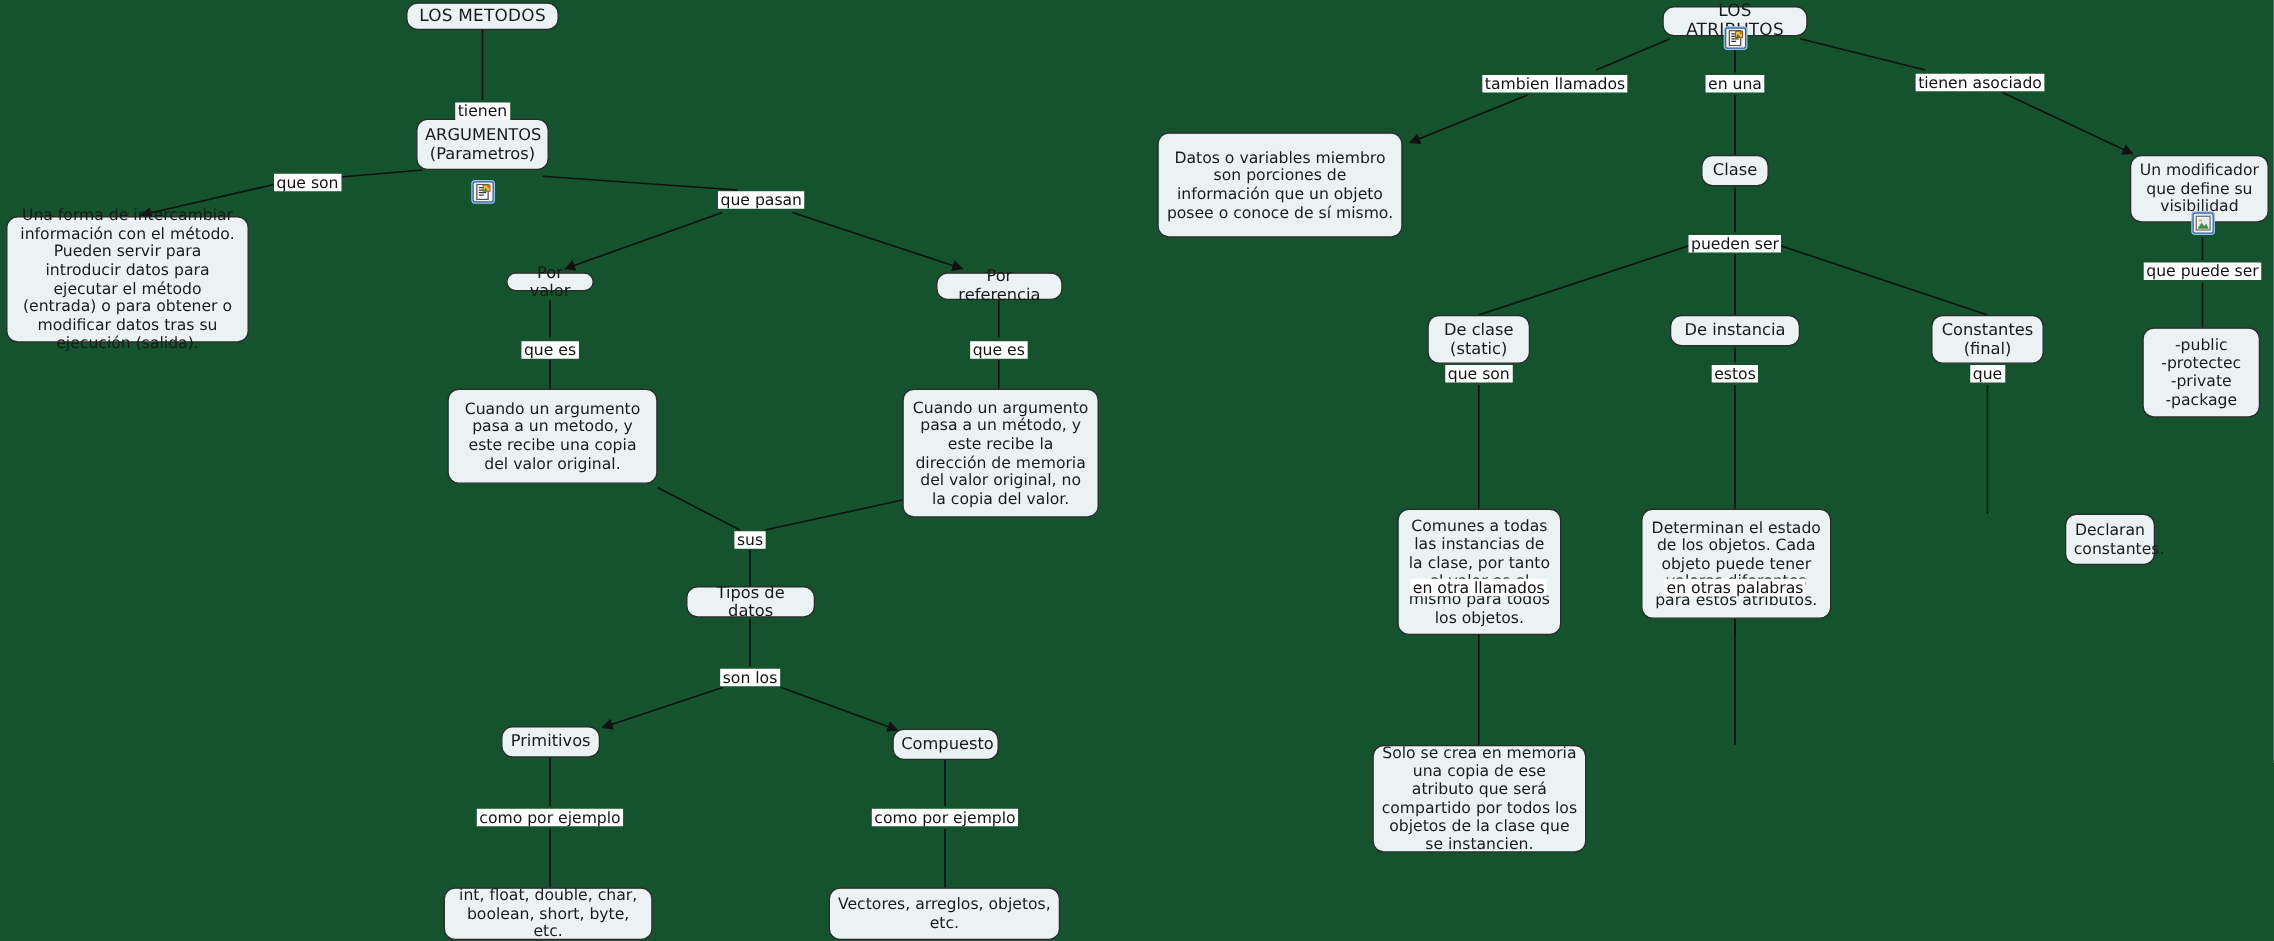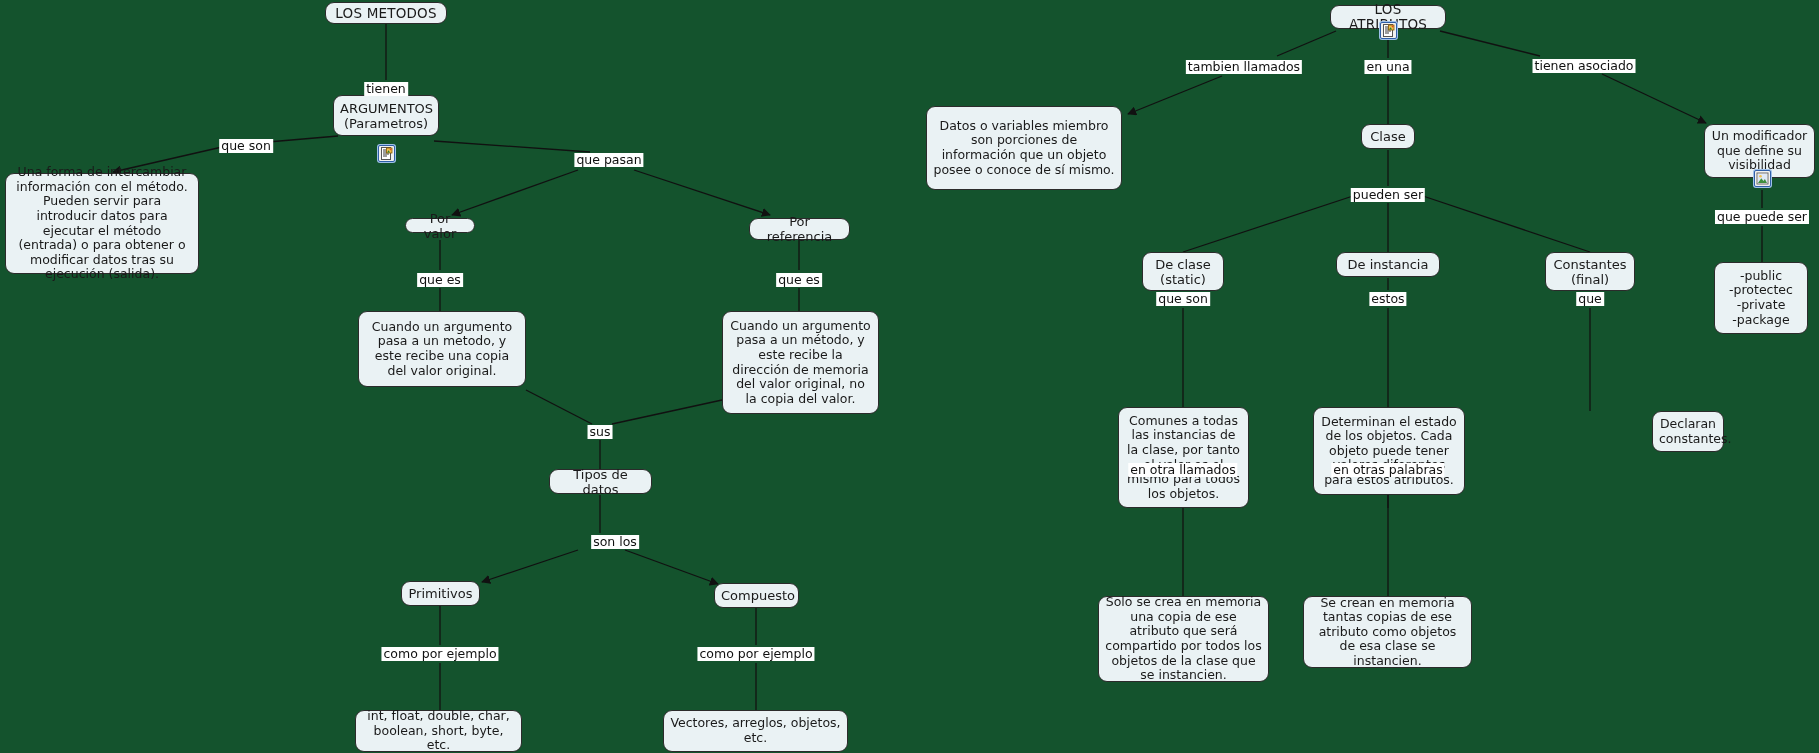--- a/index.html
+++ b/index.html
@@ -297,37 +297,34 @@
   </div>
 
   <div class="node" style="left:1628px; top:411px; width:72px; height:41px;margin-left:24px;">
     <span class="ntext">Declaran constantes.</span>
   </div>
 
   <div class="node" style="left:1098px; top:596px; width:171px; height:86px;">
     <span class="ntext">Solo se crea en memoria una copia de ese atributo que será compartido por todos los objetos de la clase que se instancien.</span>
   </div>
 
-  <div class="node" style="left:1303px; top:596px; width:169px; height:72px;">
-    <span class="ntext">Se crean en memoria tantas copias de ese atributo como objetos de esa clase se instancien.</span>
-  </div>
 
   <span class="elabel" style="left:386px; top:89px;">tienen</span>
 
   <span class="elabel" style="left:246px; top:146px;">que son</span>
 
   <span class="elabel" style="left:609px; top:160px;">que pasan</span>
 
   <span class="elabel" style="left:440px; top:280px;">que es</span>
 
   <span class="elabel" style="left:799px; top:280px;">que es</span>
 
   <span class="elabel" style="left:600px; top:432px;">sus</span>
 
-  <span class="elabel" style="left:600px; top:542px;margin-left:15px;">son los</span>
+  <span class="elabel" style="left:600px; top:542px;">son los</span>
 
   <span class="elabel" style="left:440px; top:654px;">como por ejemplo</span>
 
   <span class="elabel" style="left:756px; top:654px;">como por ejemplo</span>
 
   <span class="elabel" style="left:1244px; top:67px;">tambien llamados</span>
 
   <span class="elabel" style="left:1388px; top:67px;">en una</span>
 
   <span class="elabel" style="left:1584px; top:66px;">tienen asociado</span>

